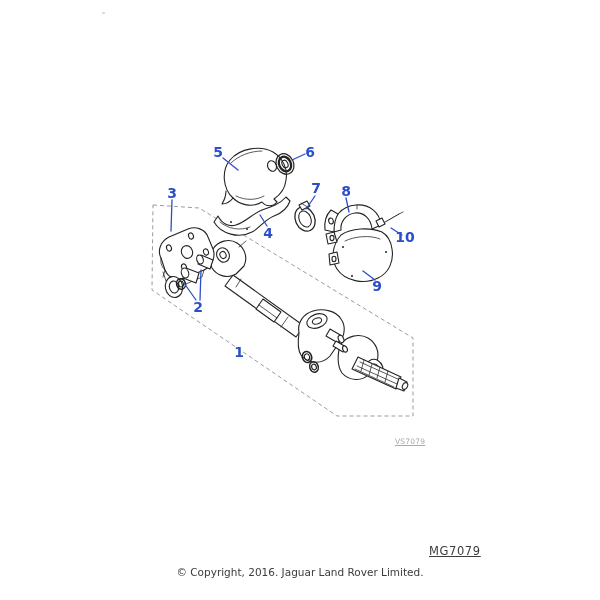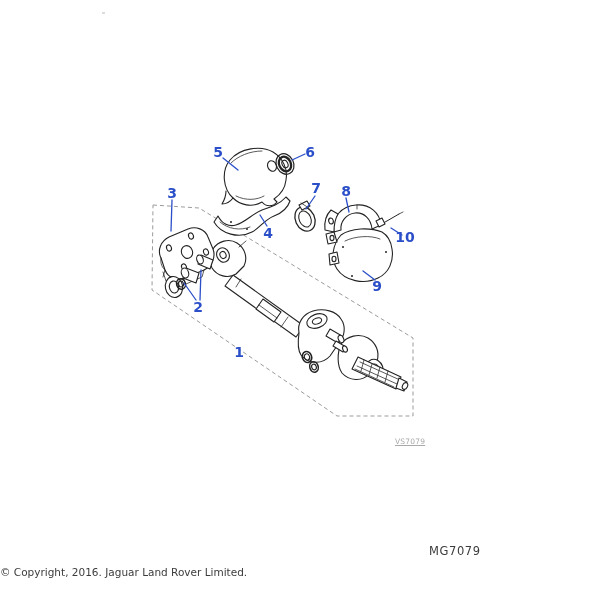--- a/index.html
+++ b/index.html
@@ -11,22 +11,22 @@
   svg{position:absolute;left:0;top:0;}
   .ln{fill:none;stroke:#232323;stroke-width:1.1;stroke-linecap:round;stroke-linejoin:round;}
   .fl{fill:#ffffff;stroke:#232323;stroke-width:1.1;stroke-linecap:round;stroke-linejoin:round;}
   .fine{stroke-width:0.75;}
   .thick{stroke-width:2.3;}
   .dot{fill:#232323;stroke:none;}
   .dash{fill:none;stroke:#9b9b9b;stroke-width:1;stroke-dasharray:4 3;}
   .leader{fill:none;stroke:#2b4fc8;stroke-width:1.3;stroke-linecap:round;}
   .callout{font:bold 14px "DejaVu Sans",sans-serif;fill:#2b4fc8;text-anchor:middle;}
   .watermark{position:absolute;left:395px;top:437px;font-size:7.5px;letter-spacing:0.2px;color:#a9a9a9;text-decoration:underline;}
-  .figcode{position:absolute;left:429px;top:544px;font-size:11.5px;letter-spacing:0.6px;color:#3c3c3c;}
-  .copyright{position:absolute;left:0;top:566px;width:600px;font-size:10.5px;color:#3c3c3c;}
+  .figcode{position:absolute;left:429px;top:544px;font-size:11.5px;letter-spacing:0.6px;color:#3c3c3c;text-decoration:underline;}
+  .copyright{position:absolute;left:0;top:566px;width:600px;text-align:center;font-size:10.5px;color:#3c3c3c;}
   .speck{position:absolute;left:102px;top:12px;width:3px;height:2px;background:#dcdcdc;}
 </style>
 </head>
 <body>
 
 <div class="stage">
 
   <div class="speck"></div>
 
   <svg width="600" height="600" viewBox="0 0 600 600">

